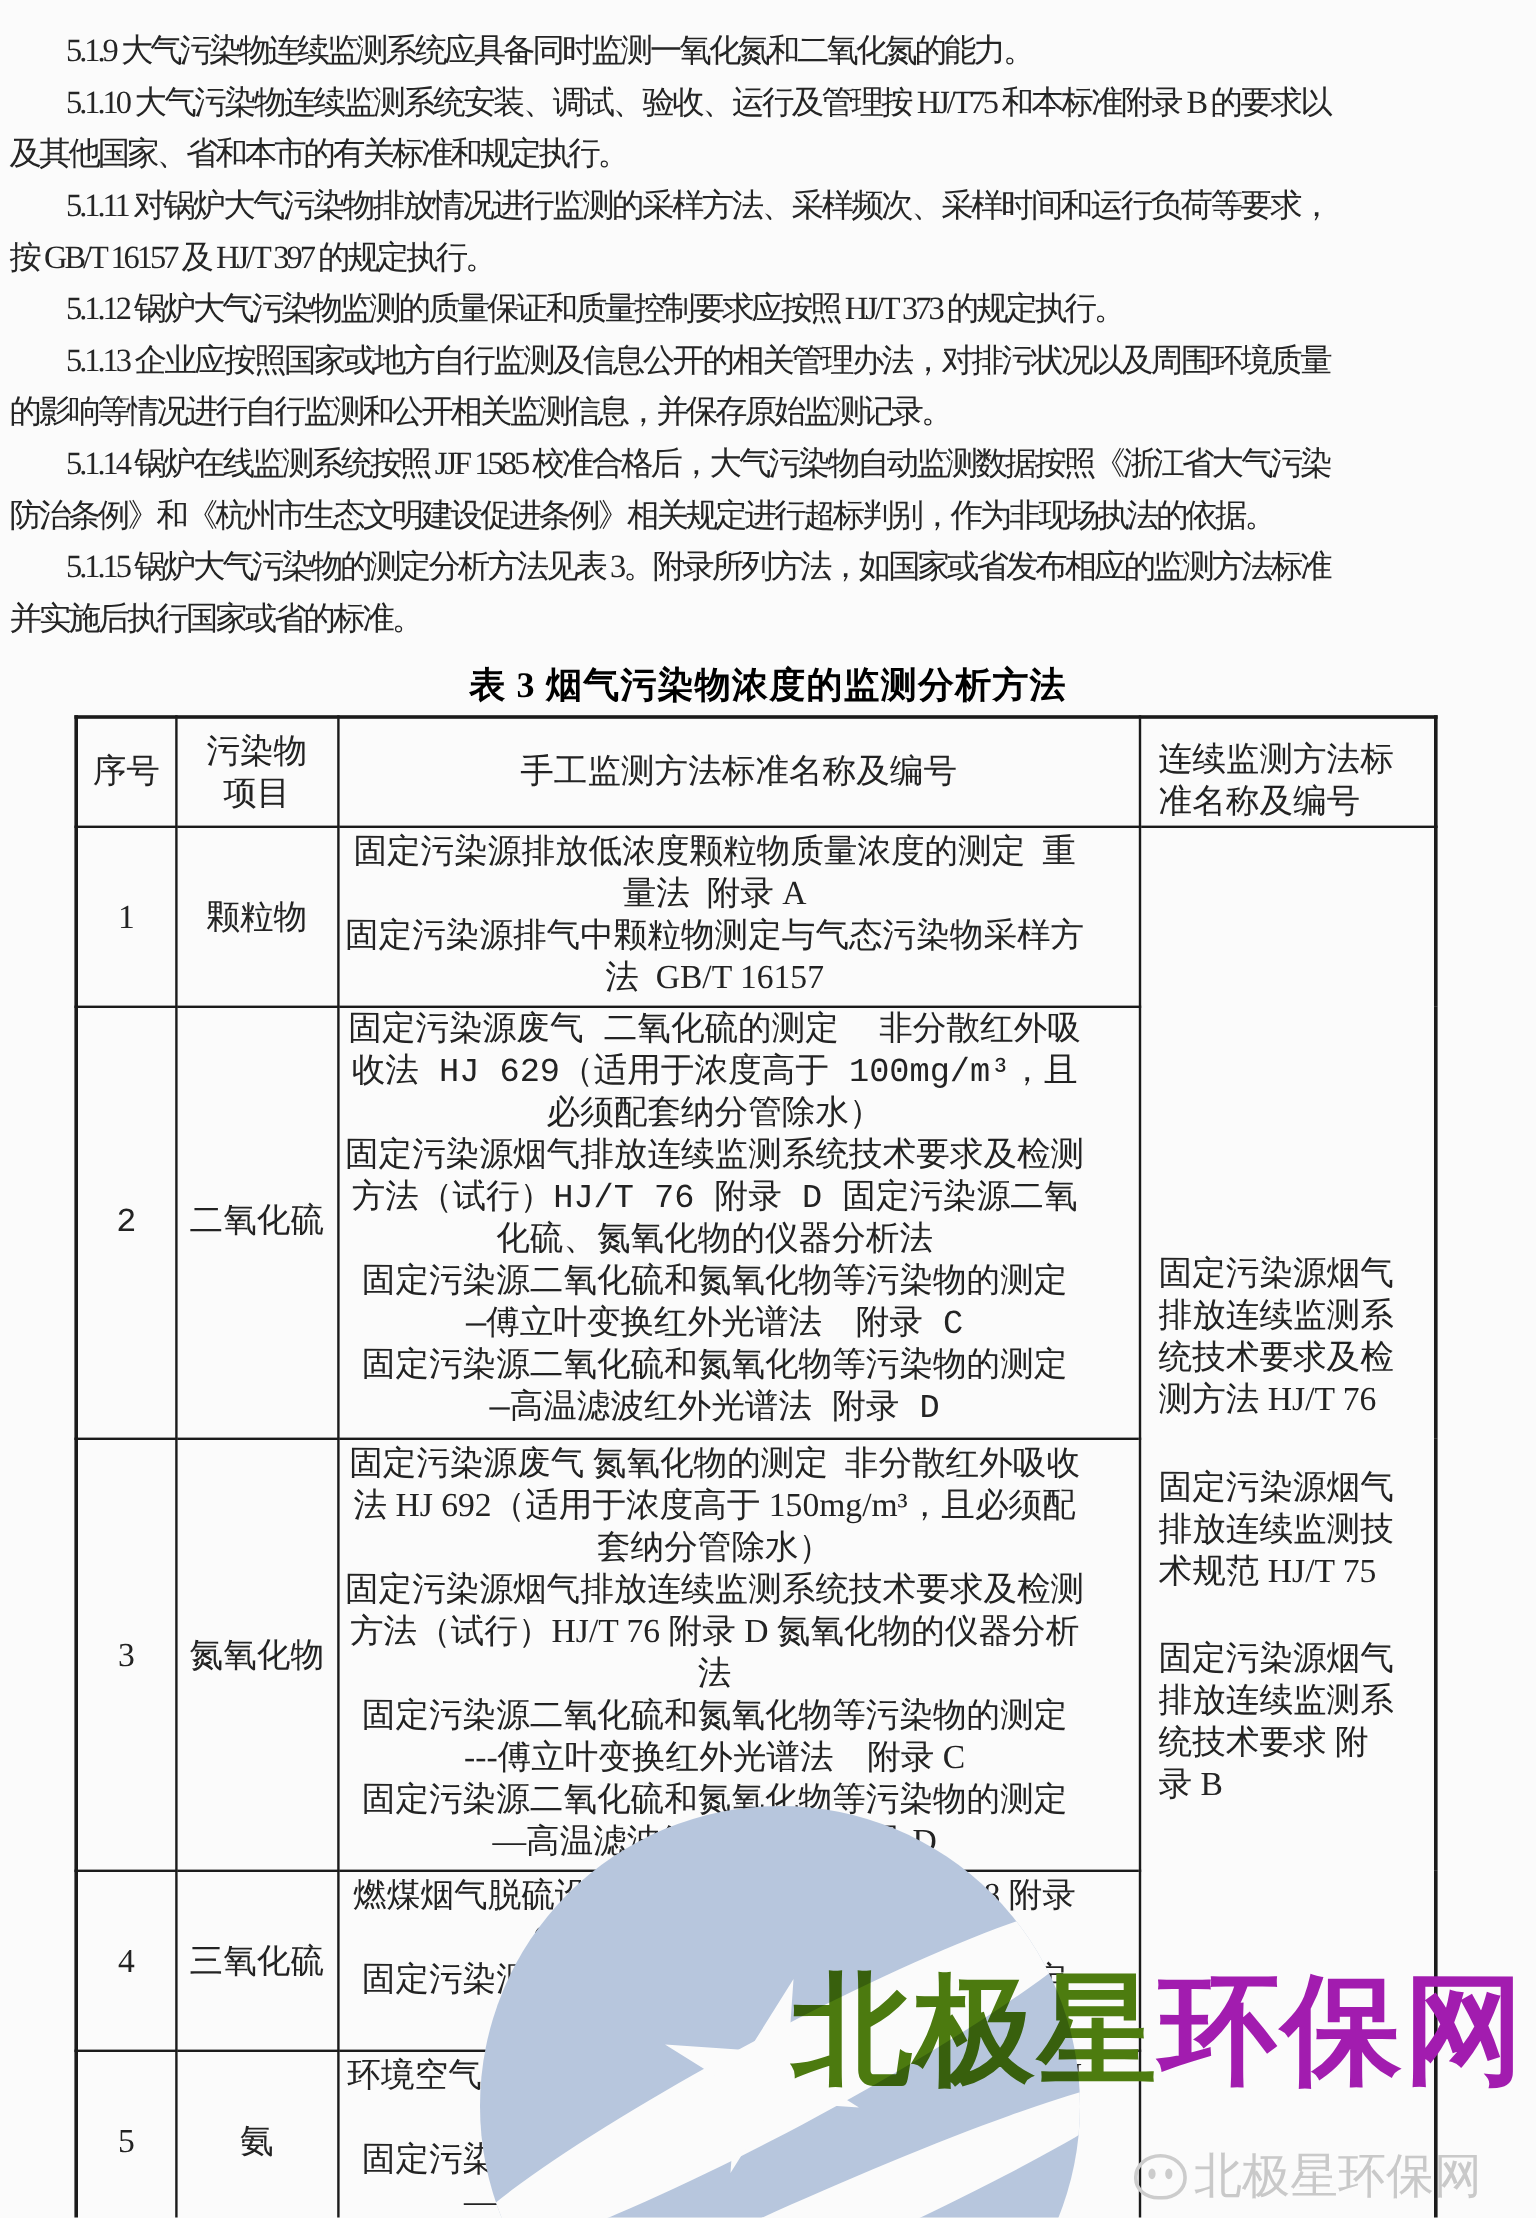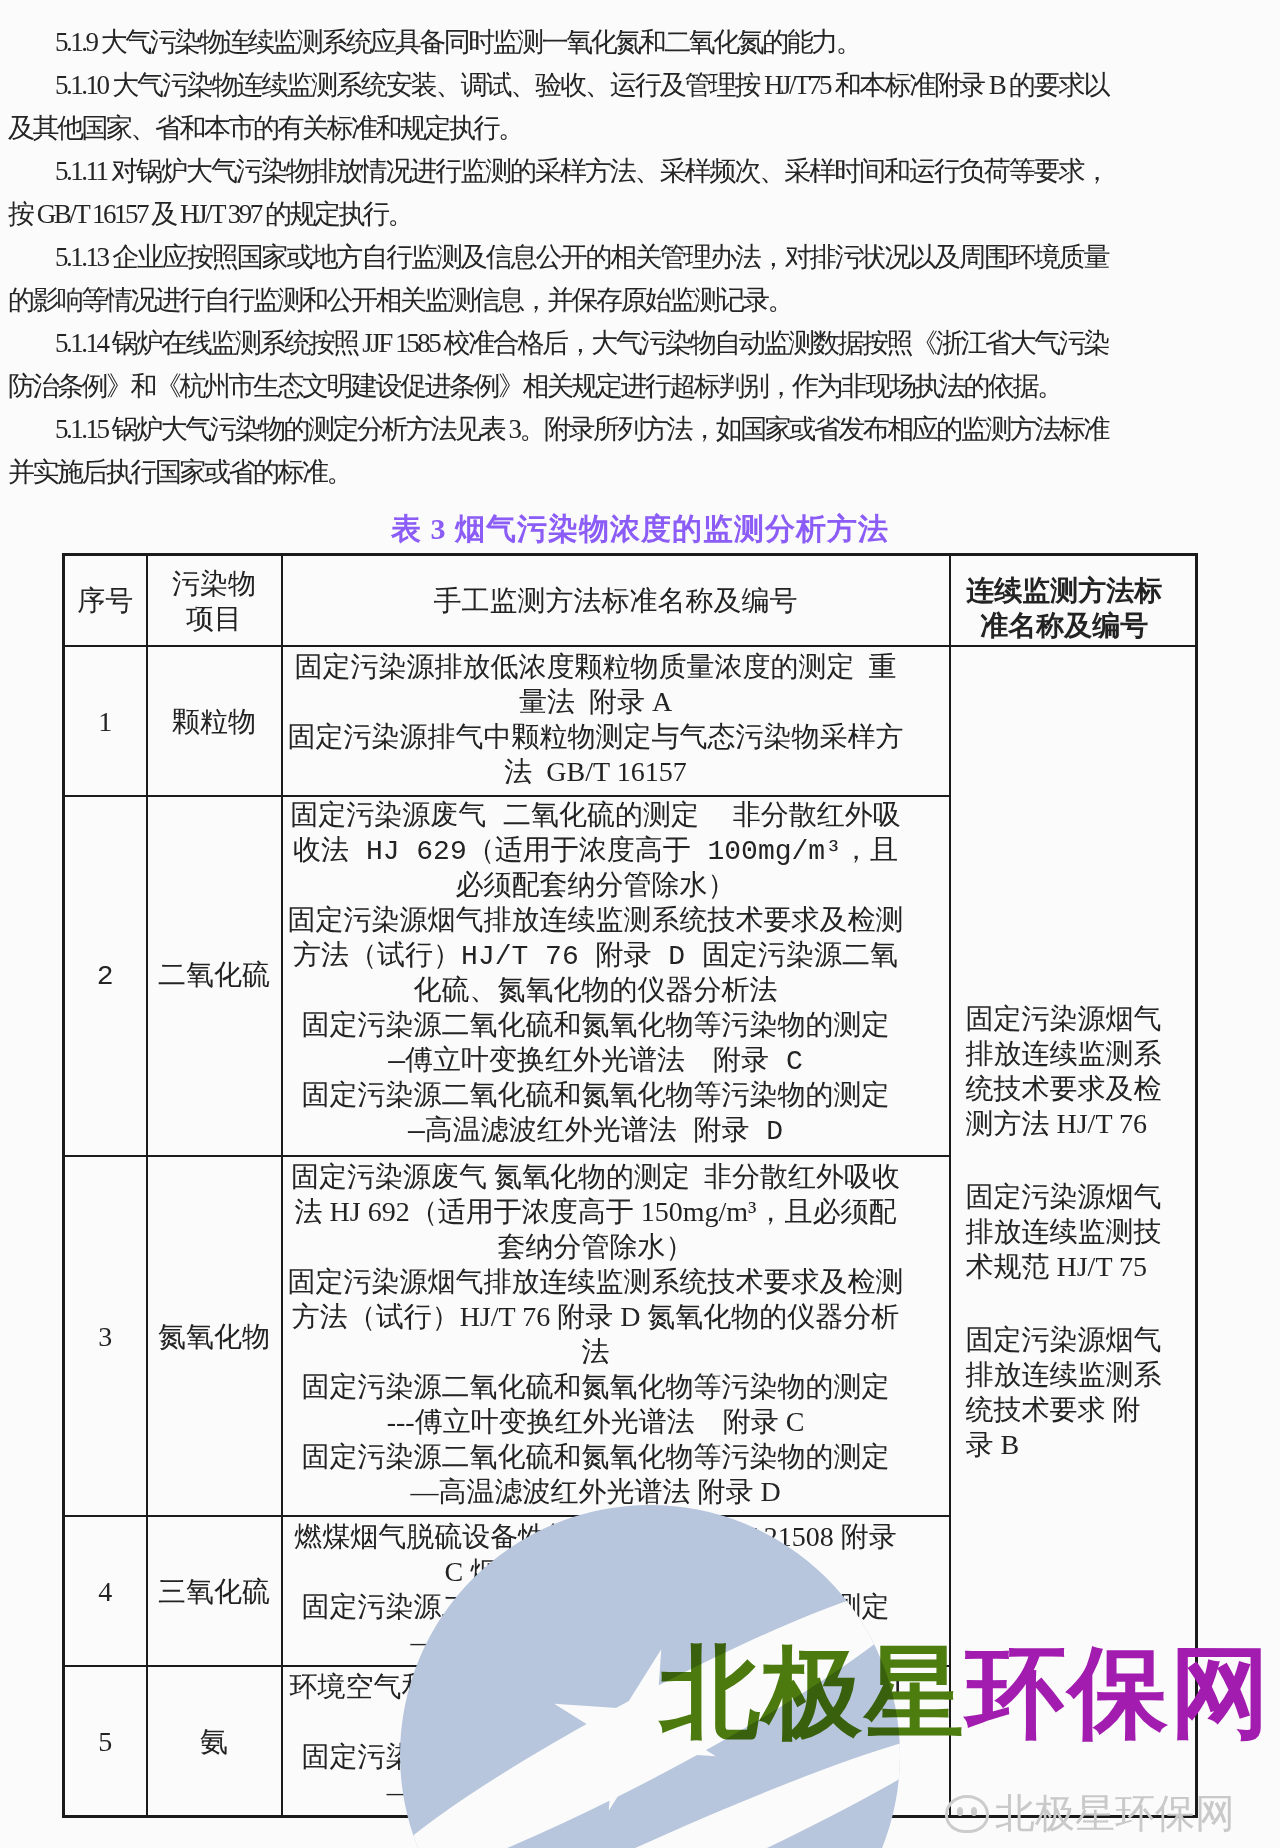--- a/index.html
+++ b/index.html
@@ -16,21 +16,21 @@
   .paras{margin:21px 0 0 8px;width:1100px;}
   .paras p{
     margin:0;
     font-size:27px;line-height:43px;letter-spacing:-2.5px;
     text-align:justify;text-indent:47px;
     color:#252525;
   }
   .table-title{
     width:1280px;margin-top:15px;
     text-align:center;font-weight:bold;font-size:30px;line-height:40px;
-    color:#8b5cf6;letter-spacing:1px;
+    color:#000000;letter-spacing:1px;
   }
   
   table{
     margin:4px 0 0 62px;width:1133px;
     border-collapse:collapse;table-layout:fixed;
     background:transparent;
   }
   table,td,th{border:2px solid #1b1b1b;}
   table{border-width:3px;}
   th,td{
@@ -38,21 +38,21 @@
     padding:2px 10px;vertical-align:middle;text-align:center;
   }
   th{height:74px;}
   td.c-no{text-align:center;}
   td.c-poll{text-align:center;}
   td.c-manual{
     text-align:center;vertical-align:top;
     padding:2px 44px 2px 4px;
   }
   td.c-cont,th.h-cont{padding:2px 32px 2px 15px;text-align:left;}
-  th.h-cont{text-align:center;padding-top:15px;padding-bottom:0;font-weight:bold;}
+  th.h-cont{padding-top:15px;padding-bottom:0;}
   td.c-manual p, td.c-cont p{margin:0;white-space:pre-wrap;}
   td.c-cont p{margin:0 0 38px 0;}
   td.c-cont p:last-child{margin-bottom:0;}
   tr.r-1 td{height:144px;}
   tr.r-2 td{height:354px;font-family:Liberation Mono, monospace;}
   tr.r-3 td{height:354px;}
   tr.r-4 td{height:144px;}
   tr.r-5 td{height:144px;}
   .w3em{display:inline-block;width:3em;text-align:center;}
 
@@ -101,20 +101,21 @@
 </head>
 <body>
 
 <div class="page">
 
   <div class="doc">
     <div class="paras">
       <p>5.1.9  大气污染物连续监测系统应具备同时监测一氧化氮和二氧化氮的能力。</p>
       <p>5.1.10 大气污染物连续监测系统安装、调试、验收、运行及管理按 HJ/T75 和本标准附录 B 的要求以及其他国家、省和本市的有关标准和规定执行。</p>
       <p>5.1.11  对锅炉大气污染物排放情况进行监测的采样方法、采样频次、采样时间和运行负荷等要求，按 GB/T 16157 及 HJ/T 397 的规定执行。</p>
+      <p>5.1.12 锅炉大气污染物监测的质量保证和质量控制要求应按照 HJ/T 373 的规定执行。</p>
       <p>5.1.13  企业应按照国家或地方自行监测及信息公开的相关管理办法，对排污状况以及周围环境质量的影响等情况进行自行监测和公开相关监测信息，并保存原始监测记录。</p>
       <p>5.1.14  锅炉在线监测系统按照 JJF 1585 校准合格后，大气污染物自动监测数据按照《浙江省大气污染防治条例》和《杭州市生态文明建设促进条例》相关规定进行超标判别，作为非现场执法的依据。</p>
       <p>5.1.15  锅炉大气污染物的测定分析方法见表 3。附录所列方法，如国家或省发布相应的监测方法标准并实施后执行国家或省的标准。</p>
     </div>
 
     <div class="table-title">表 3  烟气污染物浓度的监测分析方法</div>
 
     <table>
       <colgroup>
         <col style="width:83px">

